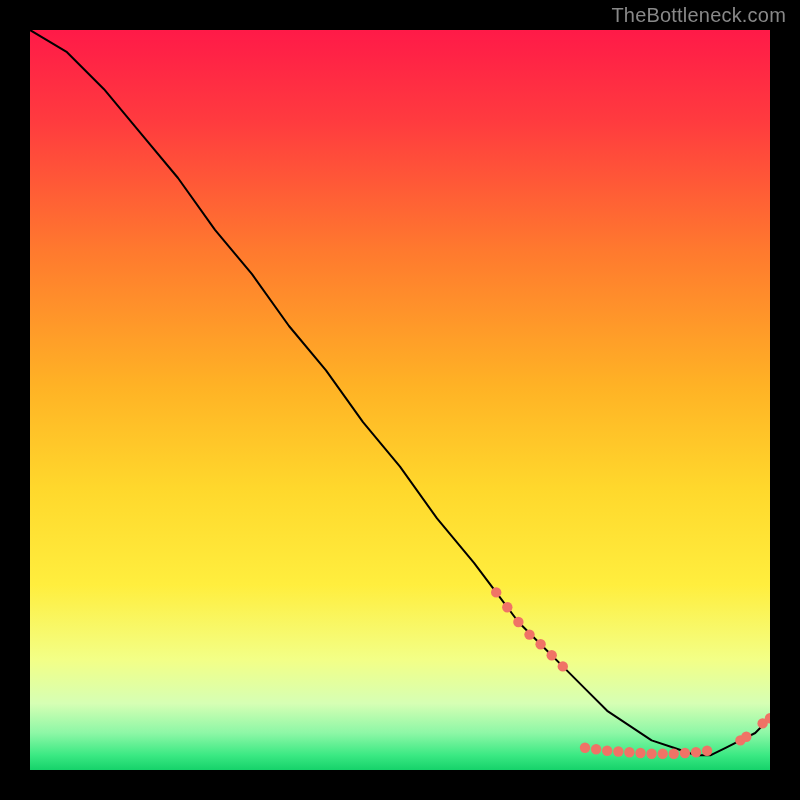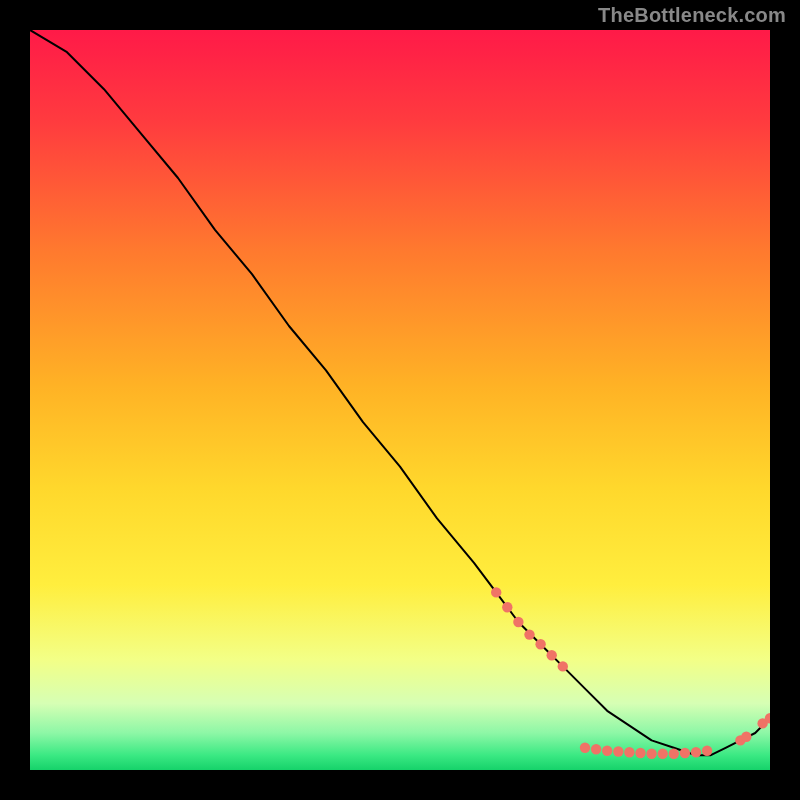--- a/index.html
+++ b/index.html
@@ -16,21 +16,21 @@
     width: 800px;
     height: 800px;
     background: #000;
   }
   .watermark {
     position: absolute;
     top: 4px;
     right: 14px;
     color: #888;
     font-size: 20px;
-    font-weight: 700;
+    font-weight: 400;
     letter-spacing: 0.2px;
     user-select: none;
   }
   .plot-wrap {
     position: absolute;
     left: 30px;
     top: 30px;
     width: 740px;
     height: 740px;
   }

